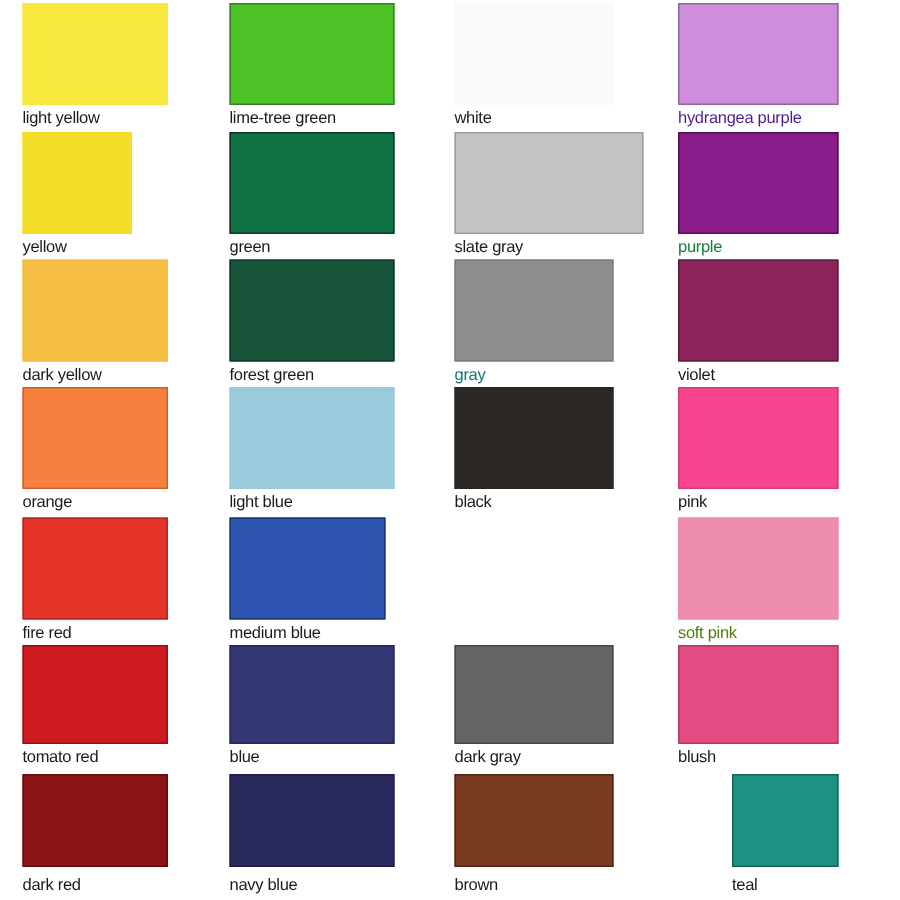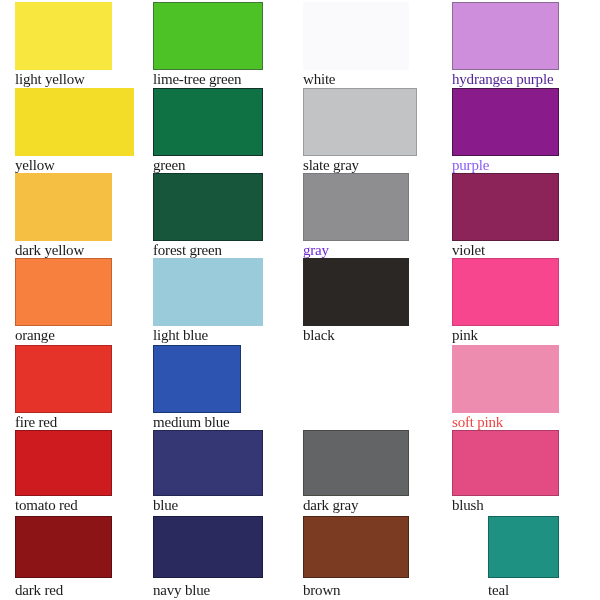--- a/index.html
+++ b/index.html
@@ -22,22 +22,22 @@
   }
   .swatch-cell {
     position: absolute;
     box-sizing: border-box;
   }
   .swatch-chip {
     width: 100%;
     box-sizing: border-box;
   }
   .swatch-label {
-    font-family: Liberation Serif, serif;
-    font-size: 15px;
+    font-family: Liberation Sans, sans-serif;
+    font-size: 11px;
     line-height: 17px;
     color: #1b1b1b;
     white-space: nowrap;
     letter-spacing: -0.2px;
     padding-top: 1px;
   }
 </style>
 </head>
 <body>
 
@@ -51,47 +51,47 @@
       <div class="swatch-label" style="padding-top: 1px; color: rgb(27, 27, 27);">lime-tree green</div>
     </div>
     <div class="swatch-cell" style="left: 303px; top: 2px; width: 106px;">
       <div class="swatch-chip" title="#FAFAFC" style="height: 68px; background: rgb(250, 250, 252); border: 1px solid rgb(250, 250, 252);"></div>
       <div class="swatch-label" style="padding-top: 1px; color: rgb(27, 27, 27);">white</div>
     </div>
     <div class="swatch-cell" style="left: 452px; top: 2px; width: 107px;">
       <div class="swatch-chip" title="#CF8EDB" style="height: 68px; background: rgb(207, 142, 219); border: 1px solid rgb(139, 107, 147);"></div>
       <div class="swatch-label" style="padding-top: 1px; color: #4c1d95;">hydrangea purple</div>
     </div>
-    <div class="swatch-cell" style="left: 15px; top: 88px; width: 119px;">
+    <div class="swatch-cell" style="left: 15px; top: 88px; width: 73px;">
       <div class="swatch-chip" title="#F4DD28" style="height: 68px; background: rgb(244, 221, 40); border: 1px solid rgb(244, 221, 40);"></div>
       <div class="swatch-label" style="padding-top: 1px; color: rgb(27, 27, 27);">yellow</div>
     </div>
     <div class="swatch-cell" style="left: 153px; top: 88px; width: 110px;">
       <div class="swatch-chip" title="#0E7244" style="height: 68px; background: rgb(14, 114, 68); border: 1px solid rgb(20, 49, 42);"></div>
       <div class="swatch-label" style="padding-top: 1px; color: rgb(27, 27, 27);">green</div>
     </div>
-    <div class="swatch-cell" style="left: 303px; top: 88px; width: 114px;">
+    <div class="swatch-cell" style="left: 303px; top: 88px; width: 126px;">
       <div class="swatch-chip" title="#C2C3C5" style="height: 68px; background: rgb(194, 195, 197); border: 1px solid rgb(155, 156, 158);"></div>
       <div class="swatch-label" style="padding-top: 1px; color: rgb(27, 27, 27);">slate gray</div>
     </div>
     <div class="swatch-cell" style="left: 452px; top: 88px; width: 107px;">
       <div class="swatch-chip" title="#8A1B8A" style="height: 68px; background: rgb(138, 27, 138); border: 1px solid rgb(73, 19, 75);"></div>
-      <div class="swatch-label" style="padding-top: 1px; color: #8b5cf6;">purple</div>
+      <div class="swatch-label" style="padding-top: 1px; color: #15803d;">purple</div>
     </div>
     <div class="swatch-cell" style="left: 15px; top: 173px; width: 97px;">
       <div class="swatch-chip" title="#F4BF42" style="height: 68px; background: rgb(244, 191, 66); border: 1px solid rgb(244, 191, 66);"></div>
       <div class="swatch-label" style="padding-top: 1px; color: rgb(27, 27, 27);">dark yellow</div>
     </div>
     <div class="swatch-cell" style="left: 153px; top: 173px; width: 110px;">
       <div class="swatch-chip" title="#17563A" style="height: 68px; background: rgb(23, 86, 58); border: 1px solid rgb(16, 56, 42);"></div>
       <div class="swatch-label" style="padding-top: 1px; color: rgb(27, 27, 27);">forest green</div>
     </div>
     <div class="swatch-cell" style="left: 303px; top: 173px; width: 106px;">
       <div class="swatch-chip" title="#8E8E90" style="height: 68px; background: rgb(142, 142, 144); border: 1px solid rgb(122, 122, 124);"></div>
-      <div class="swatch-label" style="padding-top: 1px; color: #6d28d9;">gray</div>
+      <div class="swatch-label" style="padding-top: 1px; color: #0f766e;">gray</div>
     </div>
     <div class="swatch-cell" style="left: 452px; top: 173px; width: 107px;">
       <div class="swatch-chip" title="#8C2459" style="height: 68px; background: rgb(140, 36, 89); border: 1px solid rgb(92, 27, 63);"></div>
       <div class="swatch-label" style="padding-top: 1px; color: rgb(27, 27, 27);">violet</div>
     </div>
     <div class="swatch-cell" style="left: 15px; top: 258px; width: 97px;">
       <div class="swatch-chip" title="#F7803F" style="height: 68px; background: rgb(247, 128, 63); border: 1px solid rgb(196, 99, 47);"></div>
       <div class="swatch-label" style="padding-top: 1px; color: rgb(27, 27, 27);">orange</div>
     </div>
     <div class="swatch-cell" style="left: 153px; top: 258px; width: 110px;">
@@ -103,27 +103,27 @@
       <div class="swatch-label" style="padding-top: 1px; color: rgb(27, 27, 27);">black</div>
     </div>
     <div class="swatch-cell" style="left: 452px; top: 258px; width: 107px;">
       <div class="swatch-chip" title="#F8468E" style="height: 68px; background: rgb(248, 70, 142); border: 1px solid rgb(210, 60, 122);"></div>
       <div class="swatch-label" style="padding-top: 1px; color: rgb(27, 27, 27);">pink</div>
     </div>
     <div class="swatch-cell" style="left: 15px; top: 345px; width: 97px;">
       <div class="swatch-chip" title="#E5332A" style="height: 68px; background: rgb(229, 51, 42); border: 1px solid rgb(176, 38, 32);"></div>
       <div class="swatch-label" style="padding-top: 1px; color: rgb(27, 27, 27);">fire red</div>
     </div>
-    <div class="swatch-cell" style="left: 153px; top: 345px; width: 88px;">
+    <div class="swatch-cell" style="left: 153px; top: 345px; width: 104px;">
       <div class="swatch-chip" title="#2C54B0" style="height: 68px; background: rgb(44, 84, 176); border: 1px solid rgb(27, 52, 114);"></div>
       <div class="swatch-label" style="padding-top: 1px; color: rgb(27, 27, 27);">medium blue</div>
     </div>
     <div class="swatch-cell" style="left: 452px; top: 345px; width: 107px;">
       <div class="swatch-chip" title="#EE8CAF" style="height: 68px; background: rgb(238, 140, 175); border: 1px solid rgb(238, 140, 175);"></div>
-      <div class="swatch-label" style="padding-top: 1px; color: #ef4444;">soft pink</div>
+      <div class="swatch-label" style="padding-top: 1px; color: #4d7c0f;">soft pink</div>
     </div>
     <div class="swatch-cell" style="left: 15px; top: 430px; width: 97px;">
       <div class="swatch-chip" title="#CD1B1F" style="height: 66px; background: rgb(205, 27, 31); border: 1px solid rgb(142, 20, 24);"></div>
       <div class="swatch-label" style="padding-top: 1px; color: rgb(27, 27, 27);">tomato red</div>
     </div>
     <div class="swatch-cell" style="left: 153px; top: 430px; width: 110px;">
       <div class="swatch-chip" title="#343774" style="height: 66px; background: rgb(52, 55, 116); border: 1px solid rgb(36, 38, 79);"></div>
       <div class="swatch-label" style="padding-top: 1px; color: rgb(27, 27, 27);">blue</div>
     </div>
     <div class="swatch-cell" style="left: 303px; top: 430px; width: 106px;">

